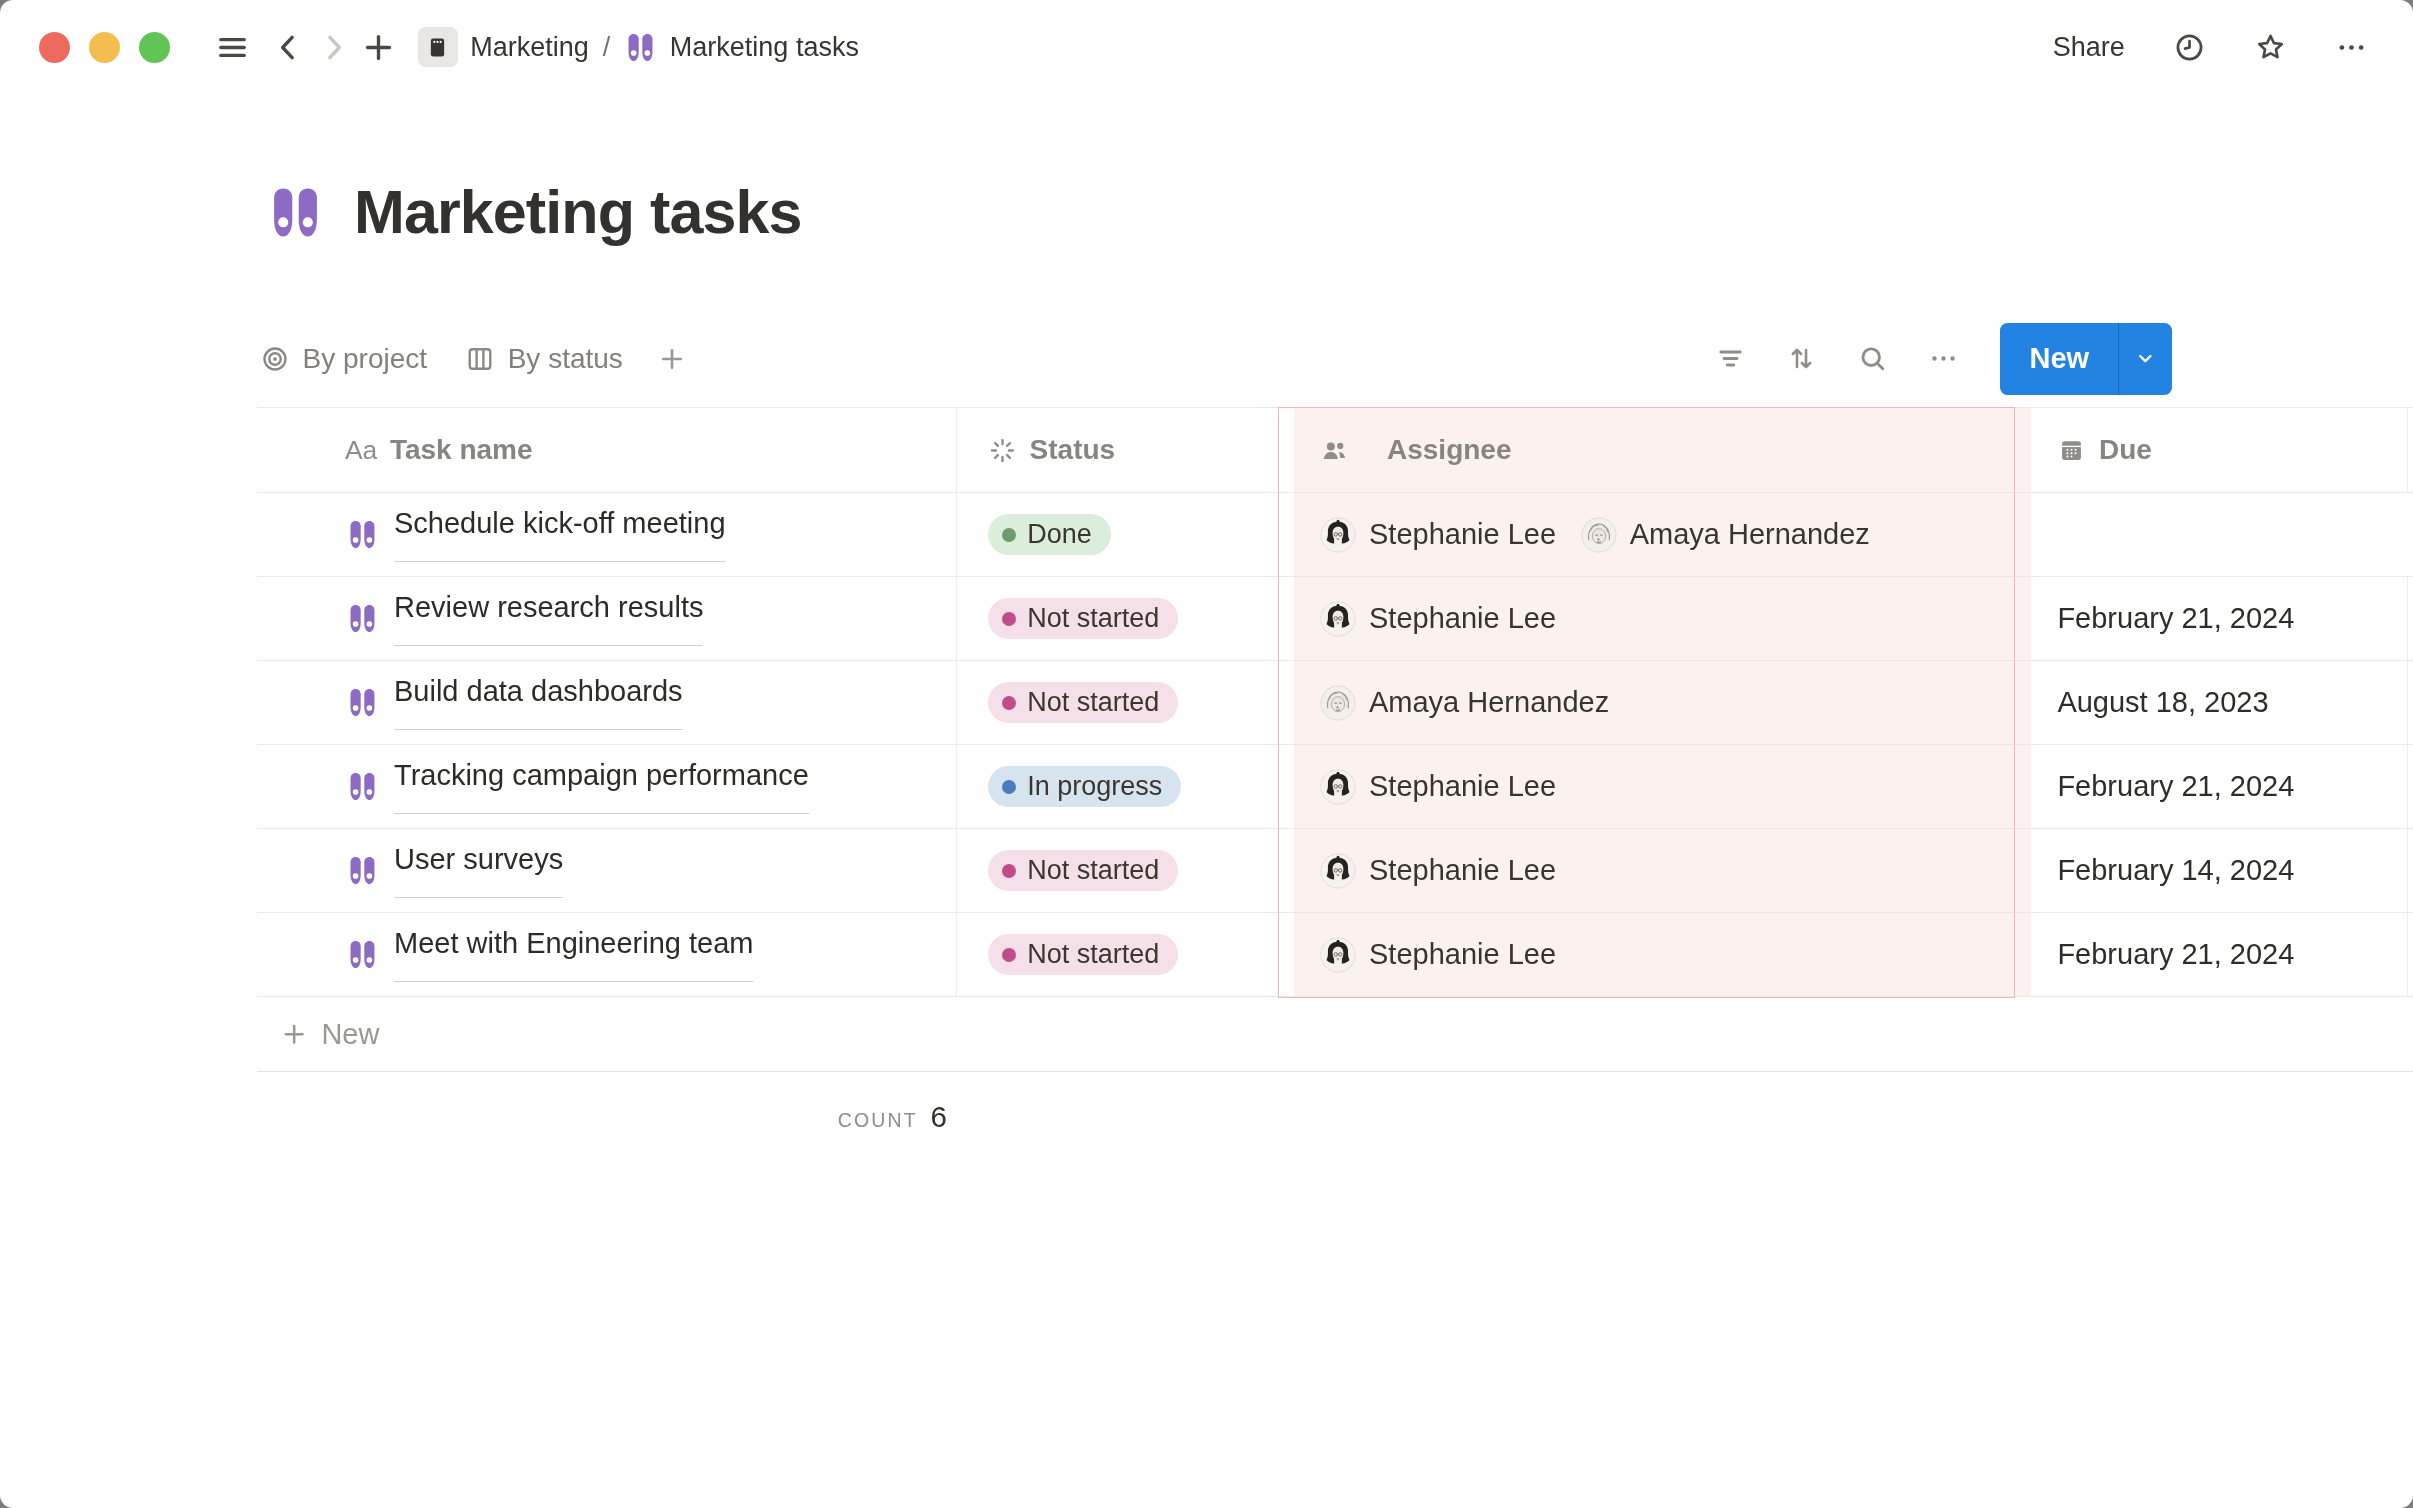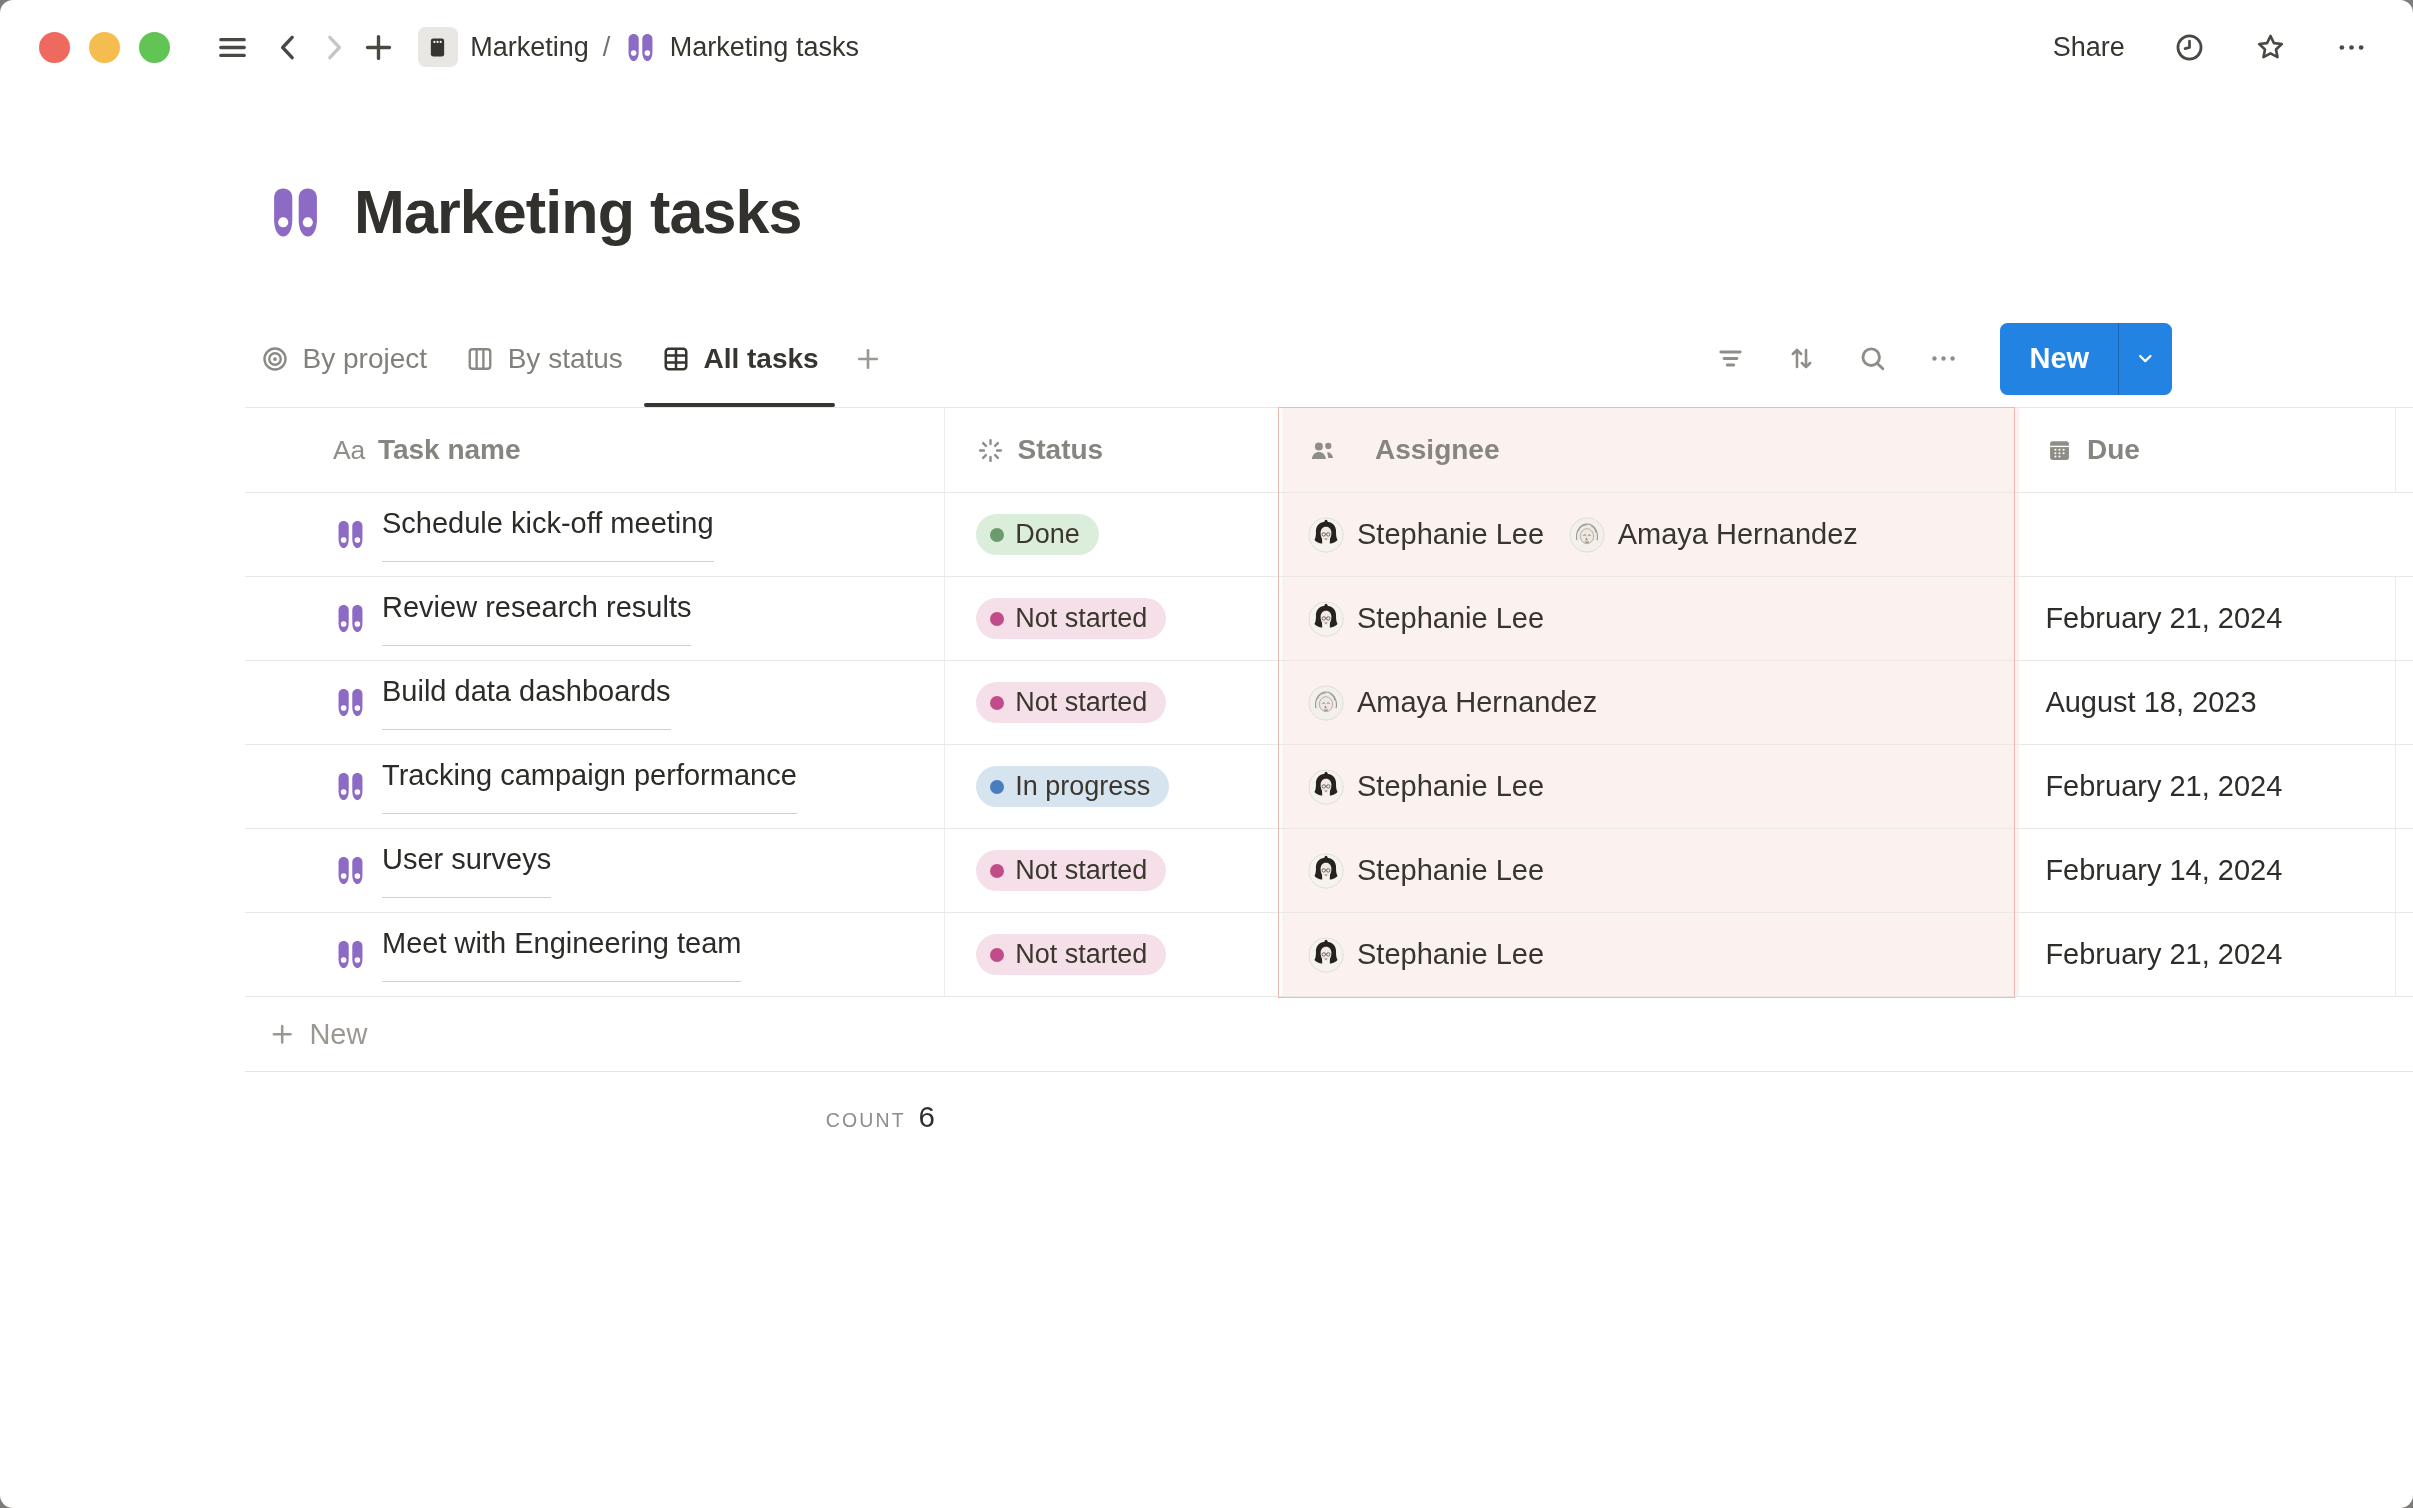--- a/index.html
+++ b/index.html
@@ -42,21 +42,21 @@
   .view-controls{display:flex;align-items:center;gap:31px;}
   .ctrl{display:flex;align-items:center;justify-content:center;width:40px;height:40px;color:#8f8d87;}
   .ctrl svg{width:31px;height:31px;}
   .new-btn{display:flex;align-items:stretch;height:72px;border-radius:7.5px;overflow:hidden;color:#fff;margin-left:6.3px;}
   .new-main{display:flex;align-items:center;padding:0 29px;font-size:29px;font-weight:700;}
   .new-divider{width:1.3px;background:rgba(0,0,0,0.22);}
   .new-caret{display:flex;align-items:center;padding:0 15px;}
   .new-caret svg{width:22.6px;height:22.6px;}
 
   
-  .table{position:absolute;top:407px;left:4px;right:0;}
+  .table{position:absolute;top:407px;left:16px;right:0;}
   .t-row{display:flex;margin-left:241px;height:83px;border-bottom:1.3px solid #e9e8e4;align-items:stretch;}
   .t-header{height:84px;border-top:1.3px solid #e9e8e4;color:#87857f;}
   .cell{display:flex;align-items:center;box-sizing:border-box;}
   .c-task{width:700px;padding-left:89px;border-right:1.3px solid #ededeb;gap:15px;}
   .c-status{width:337px;padding-left:31px;}
   .c-assignee{width:737px;padding-left:26.4px;gap:25px;overflow:hidden;}
   .c-due{width:377px;padding-left:26.4px;border-right:1.3px solid #ededeb;}
   .c-rest{flex:1;}
   .h-label{font-size:28px;font-weight:bold;}
   .h-icon{display:flex;align-items:center;margin-right:12.6px;color:#8f8d87;}
@@ -292,26 +292,20 @@
         <svg viewBox="0 0 48 48" width="30" height="30">
             <use href="#ic-target"></use>
           </svg>
         <span>By project</span>
       </span>
       <span class="tab">
         <svg viewBox="0 0 48 48" width="30" height="30">
             <use href="#ic-board"></use>
           </svg>
         <span>By status</span>
-      </span>
-      <span class="tab active">
-        <svg viewBox="0 0 48 48" width="30" height="30">
-            <use href="#ic-table"></use>
-          </svg>
-        <span>All tasks</span>
       </span>
       <span class="tab-add">
           <svg viewBox="0 0 44 44" width="28" height="28">
             <use href="#ic-plus"></use>
           </svg>
         </span>
     </div>
     <div class="view-controls">
       <span class="ctrl">
           <svg viewBox="0 0 50 50" width="31" height="31">

